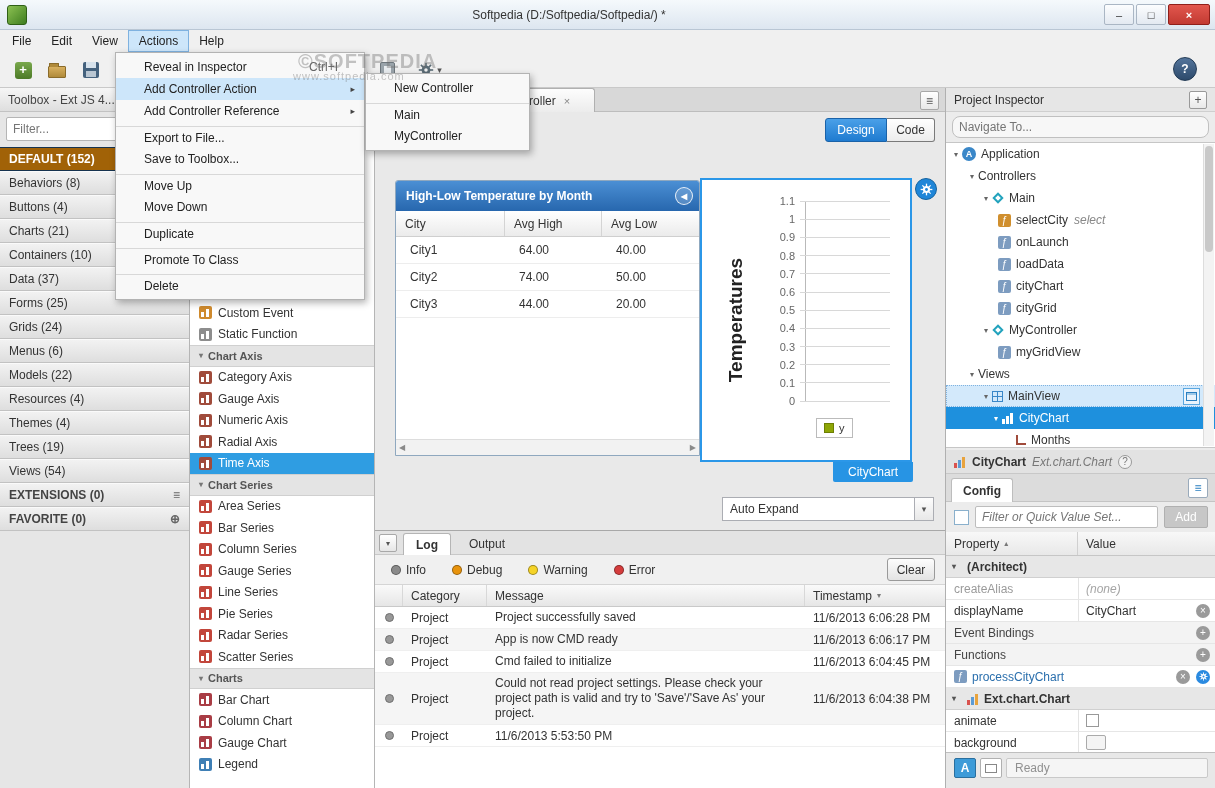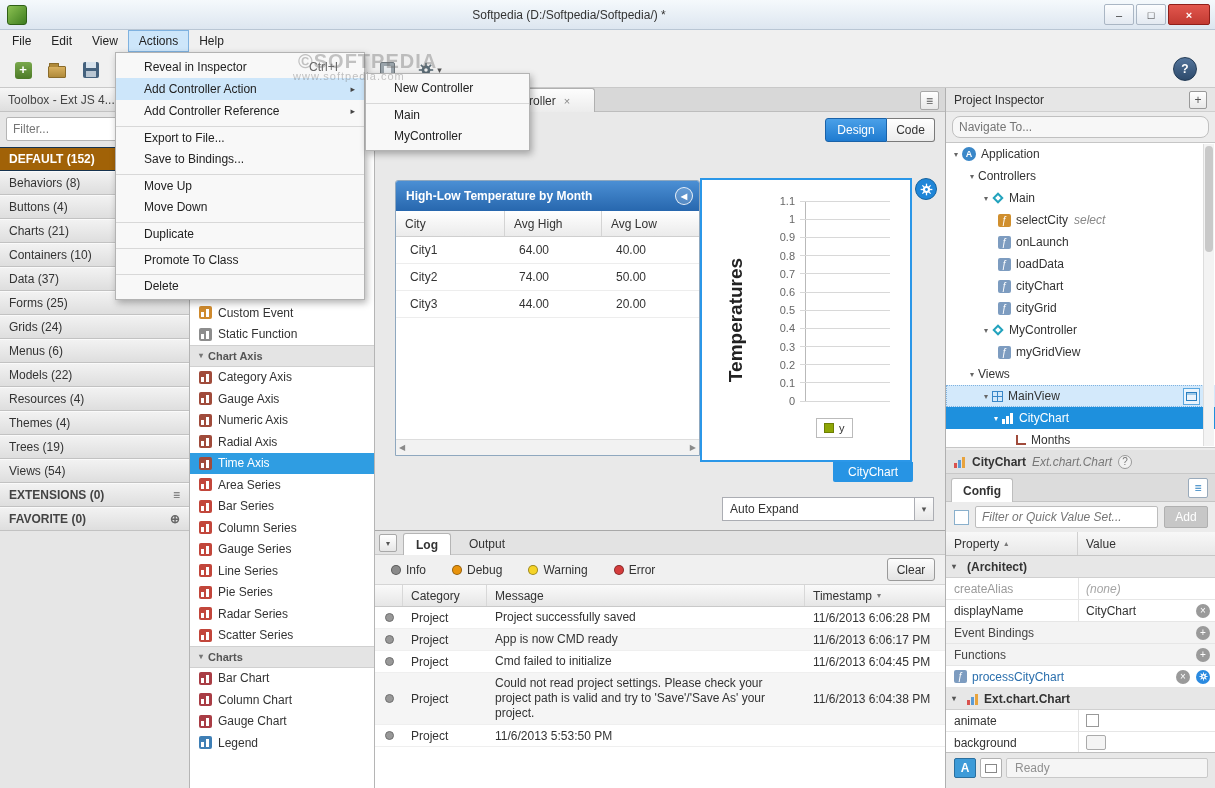--- a/index.html
+++ b/index.html
@@ -397,20 +397,24 @@
     <div class="titem item">
       <span class="tic tic-axis"></span>
       <span>Radial Axis</span>
     </div>
 
     <div class="titem item sel">
       <span class="tic tic-axis"></span>
       <span>Time Axis</span>
     </div>
 
+    <div class="titem hdr">
+
+      <span>Chart Series</span>
+    </div>
 
     <div class="titem item">
       <span class="tic tic-series"></span>
       <span>Area Series</span>
     </div>
 
     <div class="titem item">
       <span class="tic tic-series"></span>
       <span>Bar Series</span>
     </div>
@@ -939,21 +943,21 @@
       <span class="arrow-r">▸</span>
     </div>
 
     <div class="mi septop">
       <span>Export to File...</span>
       <span class="sc"></span>
       <span class="arrow-r"></span>
     </div>
 
     <div class="mi">
-      <span>Save to Bindings...</span>
+      <span>Save to Toolbox...</span>
       <span class="sc"></span>
       <span class="arrow-r"></span>
     </div>
 
     <div class="mi septop">
       <span>Move Up</span>
       <span class="sc"></span>
       <span class="arrow-r"></span>
     </div>
 

